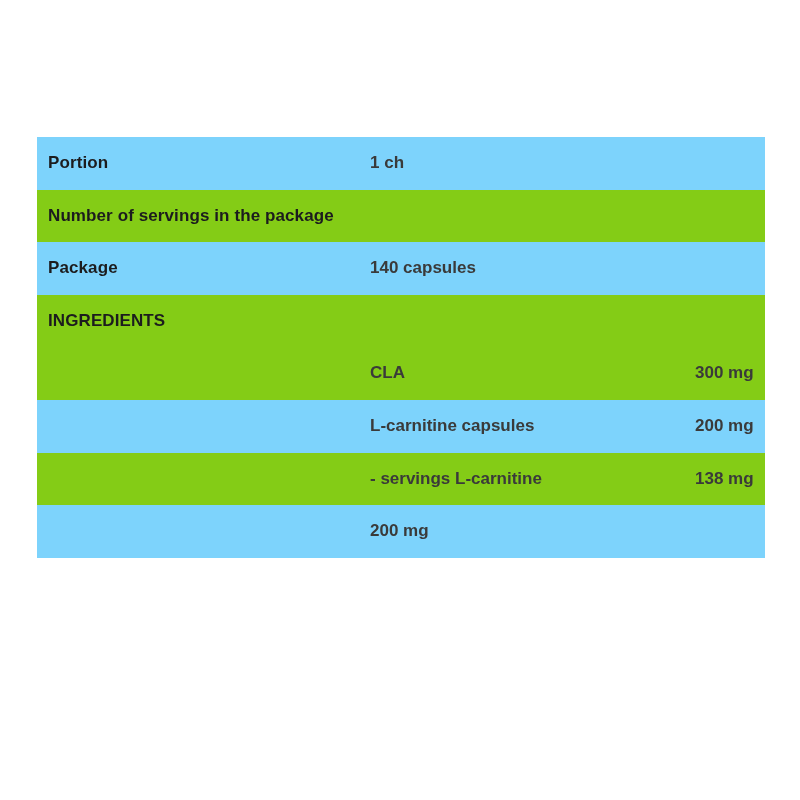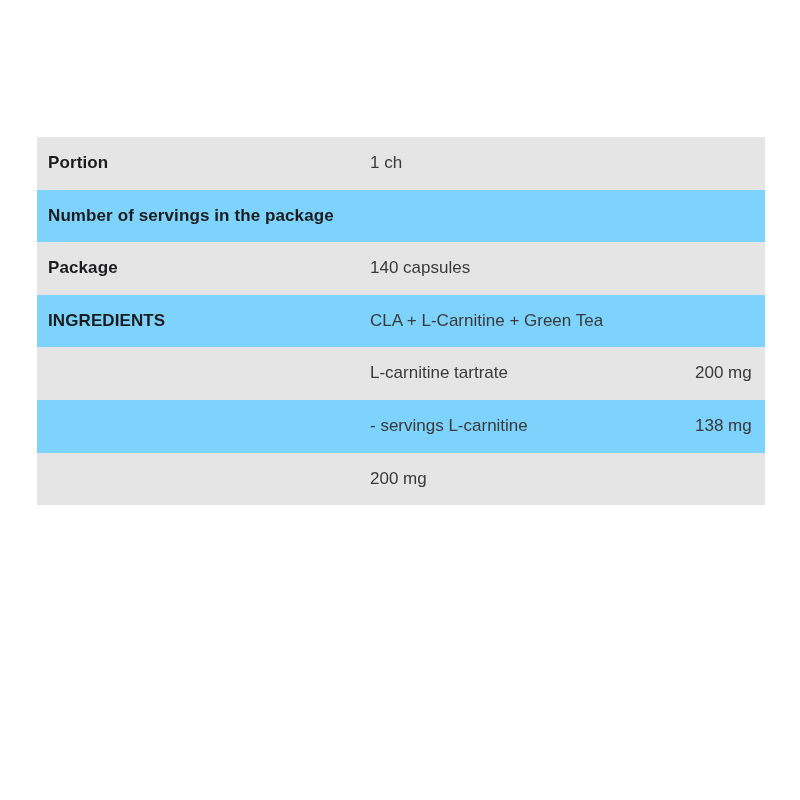--- a/index.html
+++ b/index.html
@@ -15,39 +15,39 @@
     position: absolute;
     left: 37px;
     top: 137px;
     width: 728px;
   }
   .row {
     display: grid;
     grid-template-columns: 333px 325px 70px;
     height: 52.6px;
     align-items: center;
-    background: #e5e5e5;
+    background: #7dd3fc;
   }
   .row.stripe {
-    background: #7dd3fc;
+    background: #84cc16;
   }
   .cell {
     font-size: 17px;
     line-height: 1.2;
     white-space: nowrap;
     overflow: visible;
   }
   .c1 {
     padding-left: 11px;
     font-weight: 700;
     color: #1c1c1e;
     letter-spacing: 0.1px;
   }
   .c2, .c3 {
-    font-weight: 400;
+    font-weight: 700;
     color: #3a3a3a;
   }
 </style>
 </head>
 <body>
 
 <div class="spec-table">
 
   <div class="row">
     <div class="cell c1">Portion</div>
@@ -61,29 +61,33 @@
   </div>
 
   <div class="row">
     <div class="cell c1">Package</div>
     <div class="cell c2">140 capsules</div>
     <div class="cell c3"></div>
   </div>
 
   <div class="row stripe">
     <div class="cell c1">INGREDIENTS</div>
-    <div class="cell c2">CLA + L-Carnitine + Green Tea</div>
     <div class="cell c3"></div>
   </div>
 
 
+  <div class="row stripe">
+    <div class="cell c1"></div>
+    <div class="cell c2">CLA</div>
+    <div class="cell c3">300 mg</div>
+  </div>
 
   <div class="row">
     <div class="cell c1"></div>
-    <div class="cell c2">L-carnitine tartrate</div>
+    <div class="cell c2">L-carnitine capsules</div>
     <div class="cell c3">200 mg</div>
   </div>
 
   <div class="row stripe">
     <div class="cell c1"></div>
     <div class="cell c2">- servings L-carnitine</div>
     <div class="cell c3">138 mg</div>
   </div>
 
   <div class="row">

